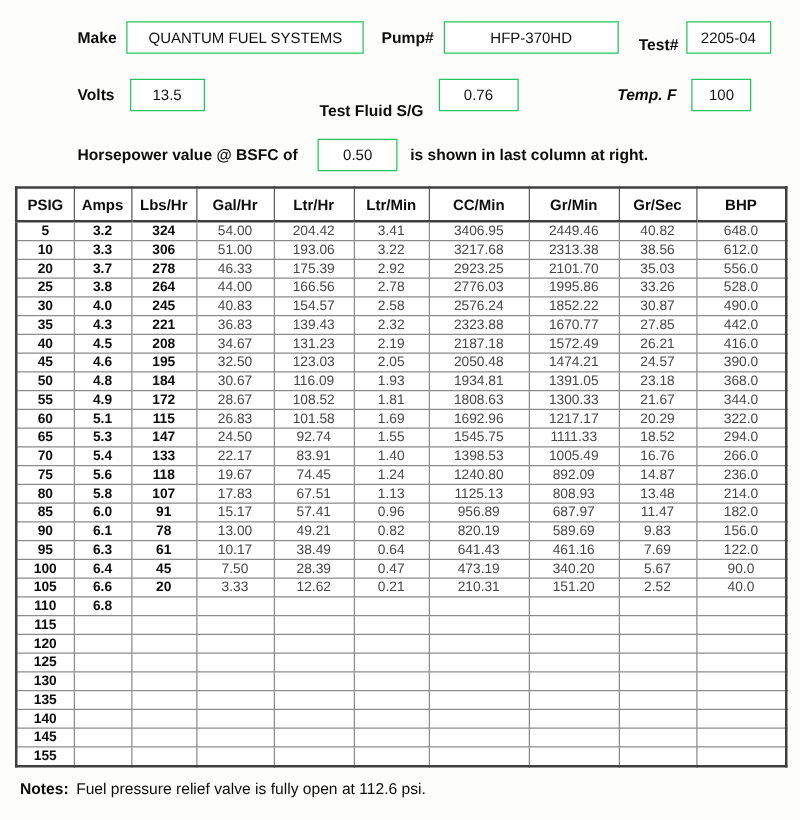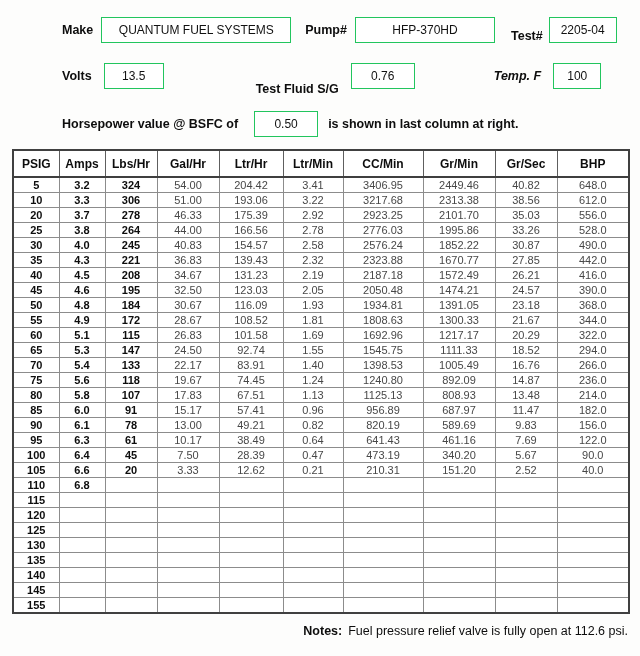--- a/index.html
+++ b/index.html
@@ -45,21 +45,21 @@
     font-size:12px; font-weight:bold; height:27px; color:#0d0d0d;
     text-align:center; padding:0;
   }
   .data-table td {
     border:1px solid #8c8c8c; font-size:11px; height:14px; line-height:14px;
     text-align:center; padding:0; overflow:hidden; white-space:nowrap;
   }
   td.bold-col { font-weight:bold; color:#0d0d0d; }
   td.calc-col { color:#474747; }
 
-  .notes { margin:10px 0 0 4px; font-size:12.5px; color:#0d0d0d;text-align:right; }
+  .notes { margin:10px 0 0 4px; font-size:12.5px; color:#0d0d0d; }
   .notes-label { font-weight:bold; margin-right:6px; }
 </style>
 </head>
 <body>
 
 <div class="page">
 
   <div class="form-row row-1">
     <span class="lbl">Make</span>
     <input class="field f-make" type="text" value="QUANTUM FUEL SYSTEMS" style="">

